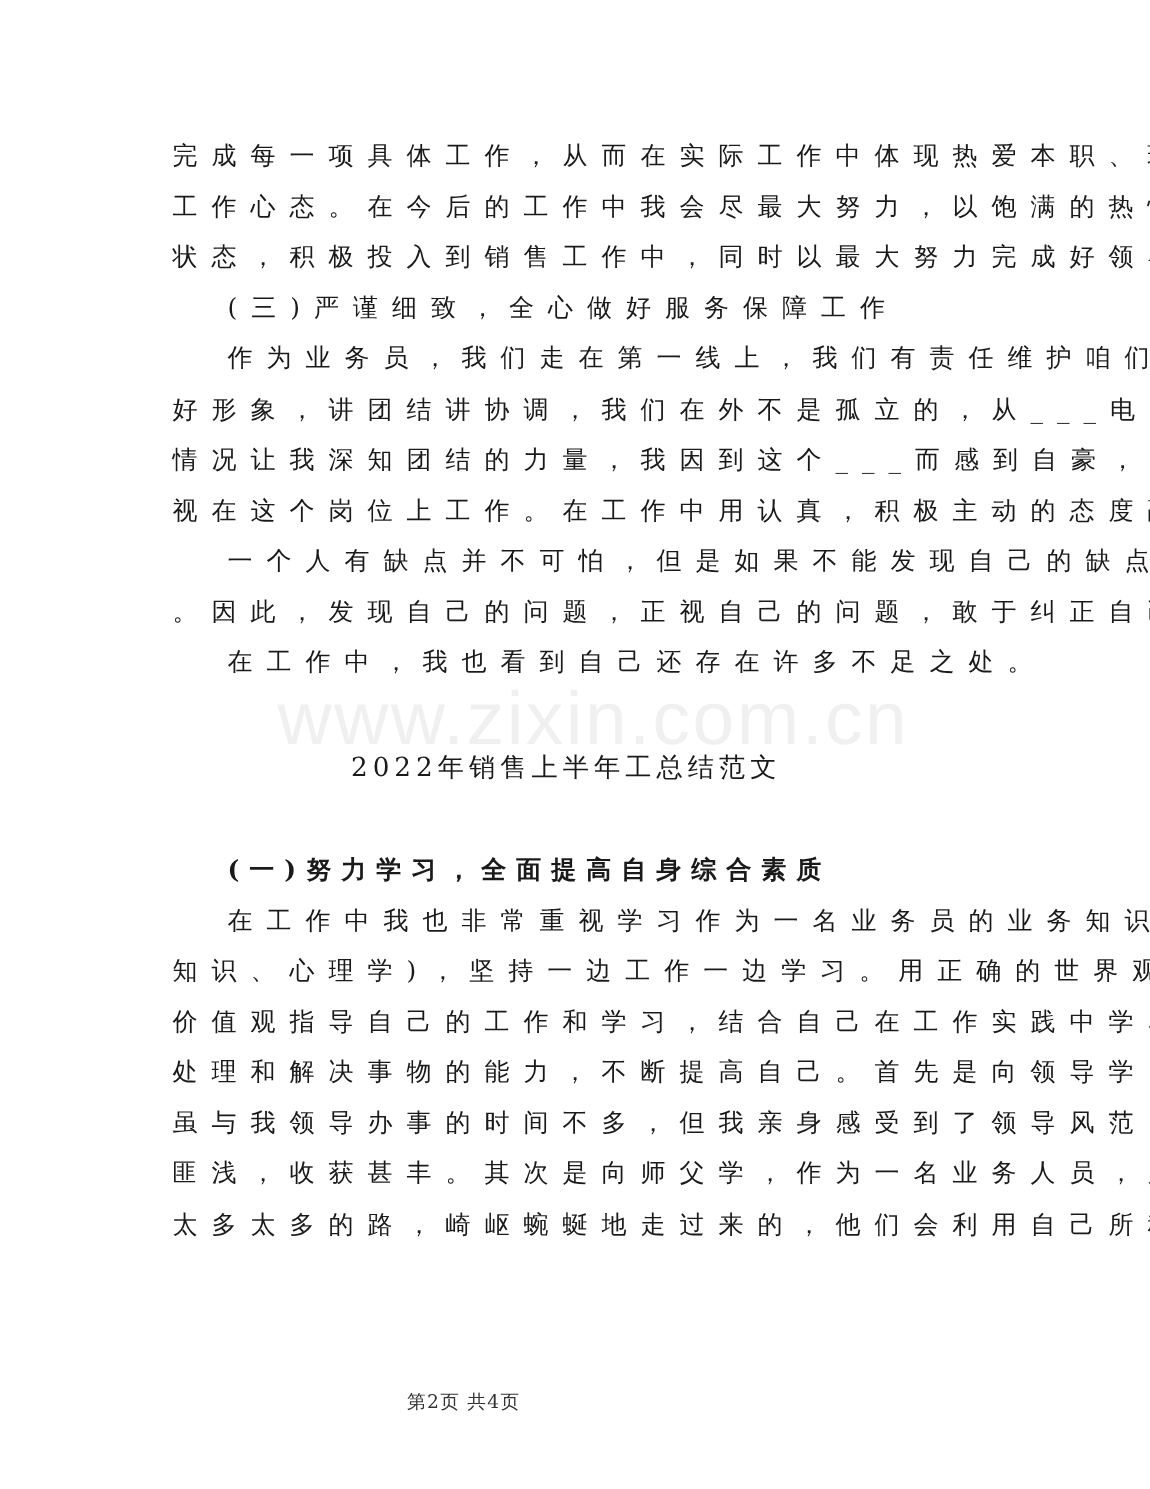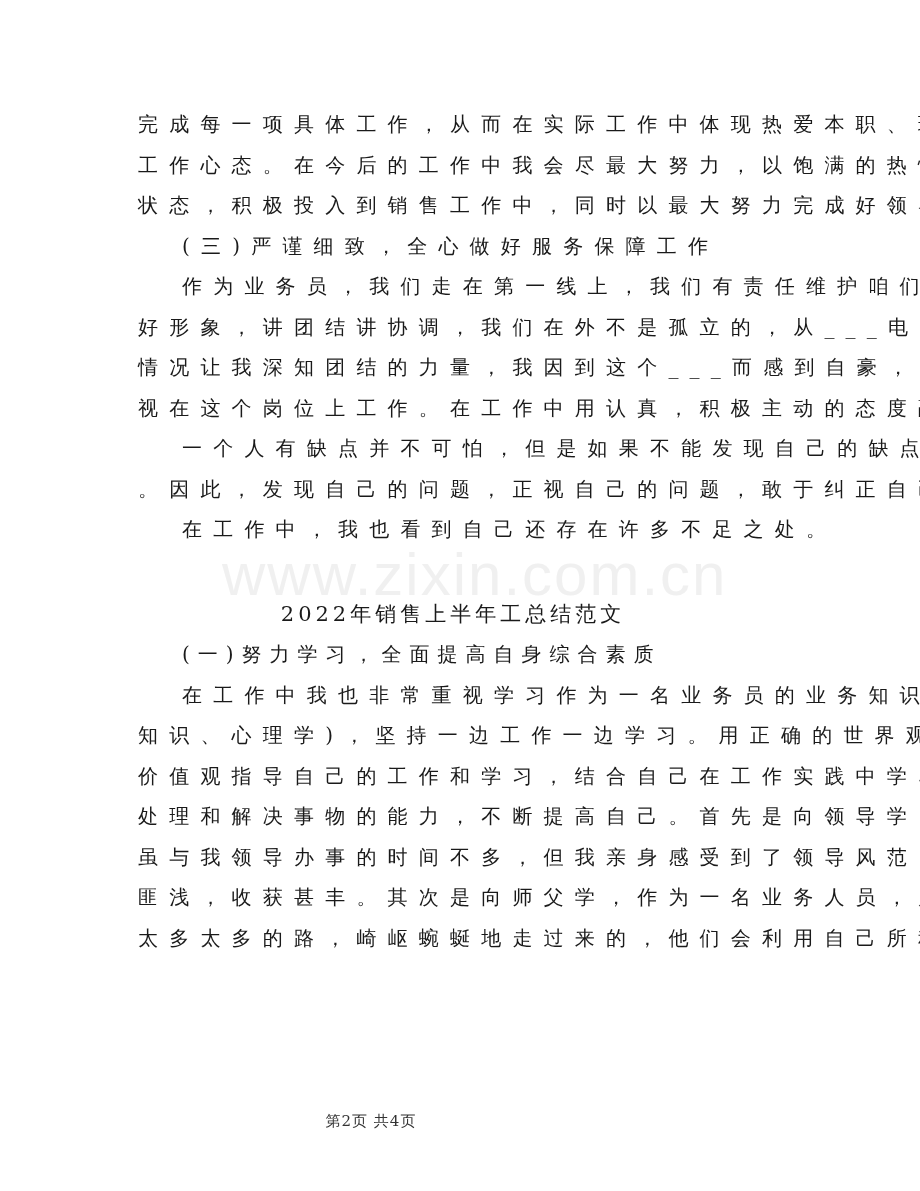--- a/index.html
+++ b/index.html
@@ -34,22 +34,23 @@
       font-size: 20px;
       letter-spacing: 11.2px;
       white-space: nowrap;
       overflow: visible;
     }
     .indent { padding-left: 44px; }
     .heading {
       font-weight: normal;
     }
     .bold-heading {
-      font-weight: normal;
+      font-weight: bold;
       letter-spacing: 8px;
+      margin-top: 41px;
     }
     .title {
       text-align: center;
       font-weight: normal;
       letter-spacing: 4px;
       font-size: 21px;
       padding-left: 0;
       width: 630px;
       margin-top: 44px;
     }

